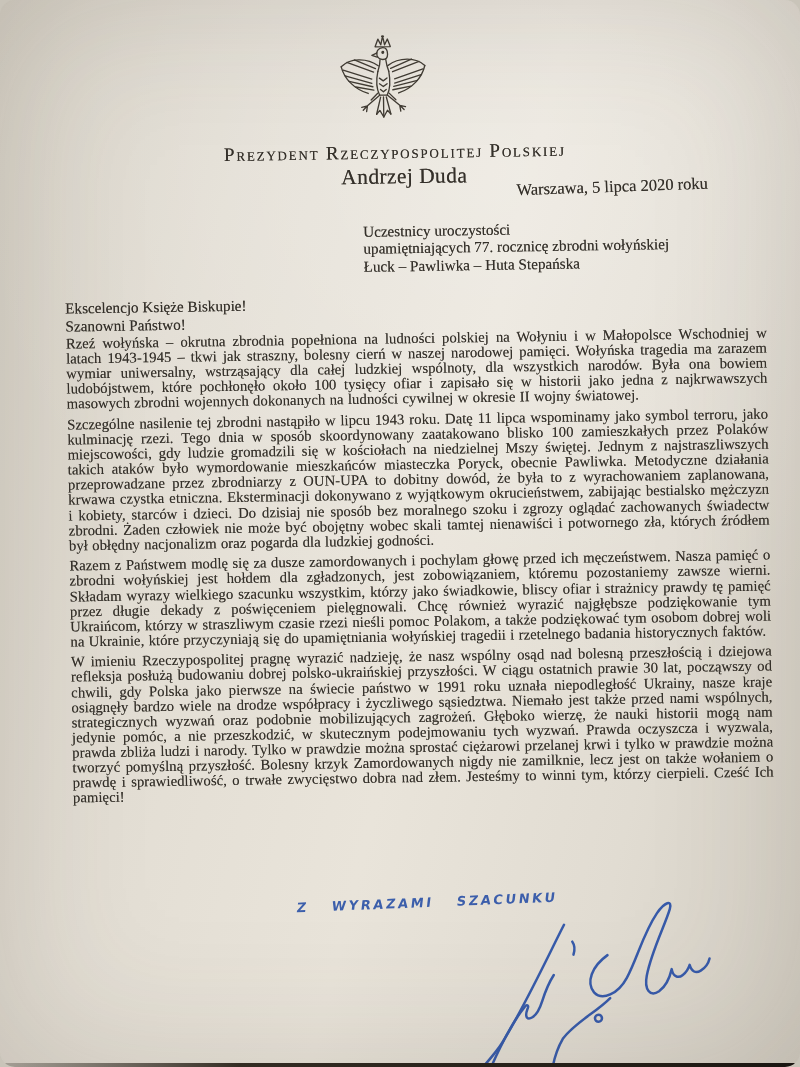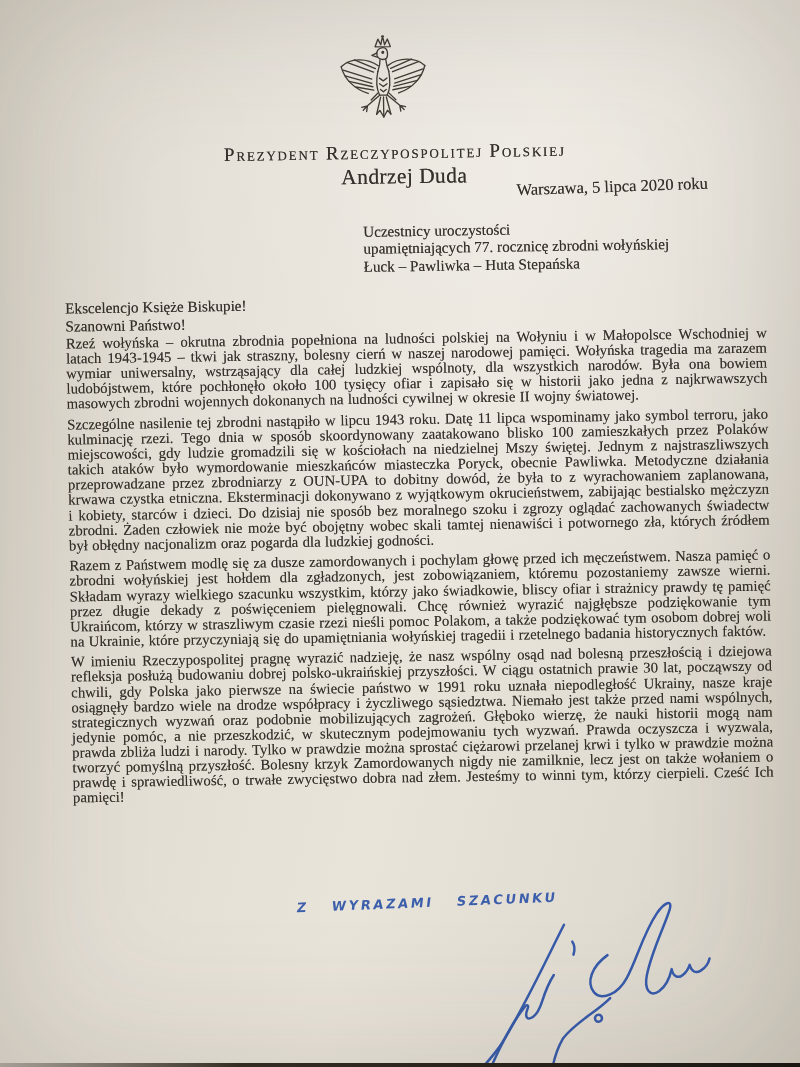--- a/index.html
+++ b/index.html
@@ -1,20 +1,20 @@
 <!DOCTYPE html>
 <html lang="pl"><head>
 <meta charset="utf-8">
 <style>
   html,body{margin:0;padding:0;background:#c9c4b9;}
   .photo{position:relative;width:800px;height:1067px;overflow:hidden;
     background:
       radial-gradient(120% 90% at 62% 16%, rgba(255,255,255,0.30), rgba(255,255,255,0) 55%),
       linear-gradient(104deg,#d7d2c7 0%,#e2ddd3 26%,#e9e4da 54%,#e1dcd2 78%,#d5d0c5 100%);
-    font-family:"Liberation Serif",serif;color:#34302a;}
+    font-family:"Liberation Serif",serif;color:#34302a;border-radius:15px;}
   .vignette{position:absolute;inset:0;box-shadow:inset 0 0 150px rgba(72,60,45,0.17);pointer-events:none;}
   .content{position:absolute;inset:0;transform:rotate(-0.9deg);transform-origin:420px 480px;}
 
   .emblem{position:absolute;left:342px;top:33px;width:95px;height:108px;}
 
   .lh-title{position:absolute;top:141px;left:0;width:800px;text-align:center;
     font-variant:small-caps;font-size:19px;letter-spacing:1.8px;white-space:nowrap;
     text-shadow:0 0 .4px rgba(52,46,38,.75);}
   .lh-name{position:absolute;top:164px;left:0;width:800px;text-align:center;
     font-size:21.5px;letter-spacing:.4px;transform:translateX(9px);

